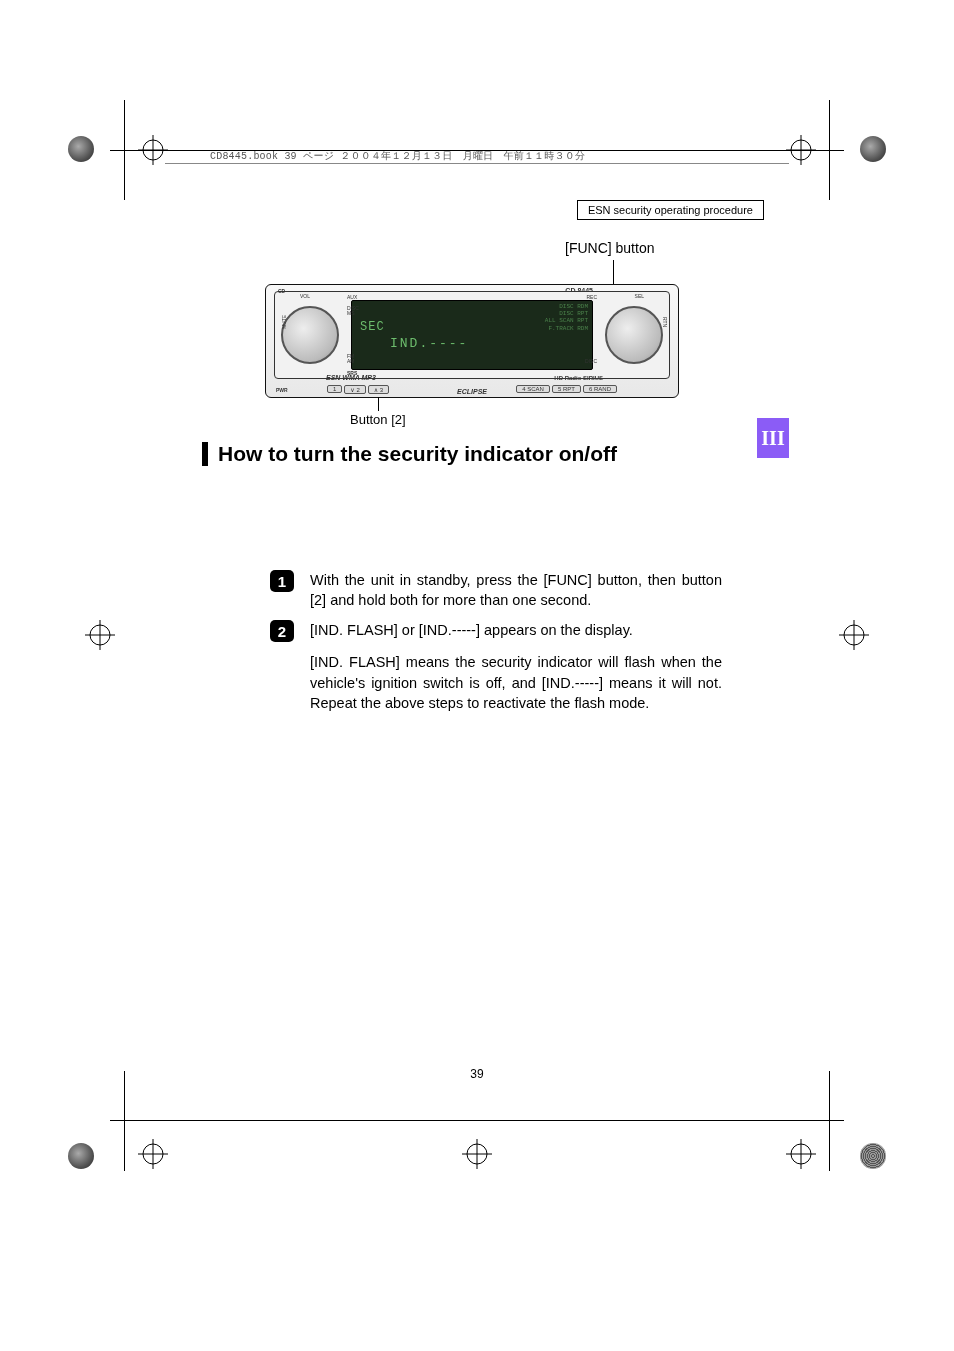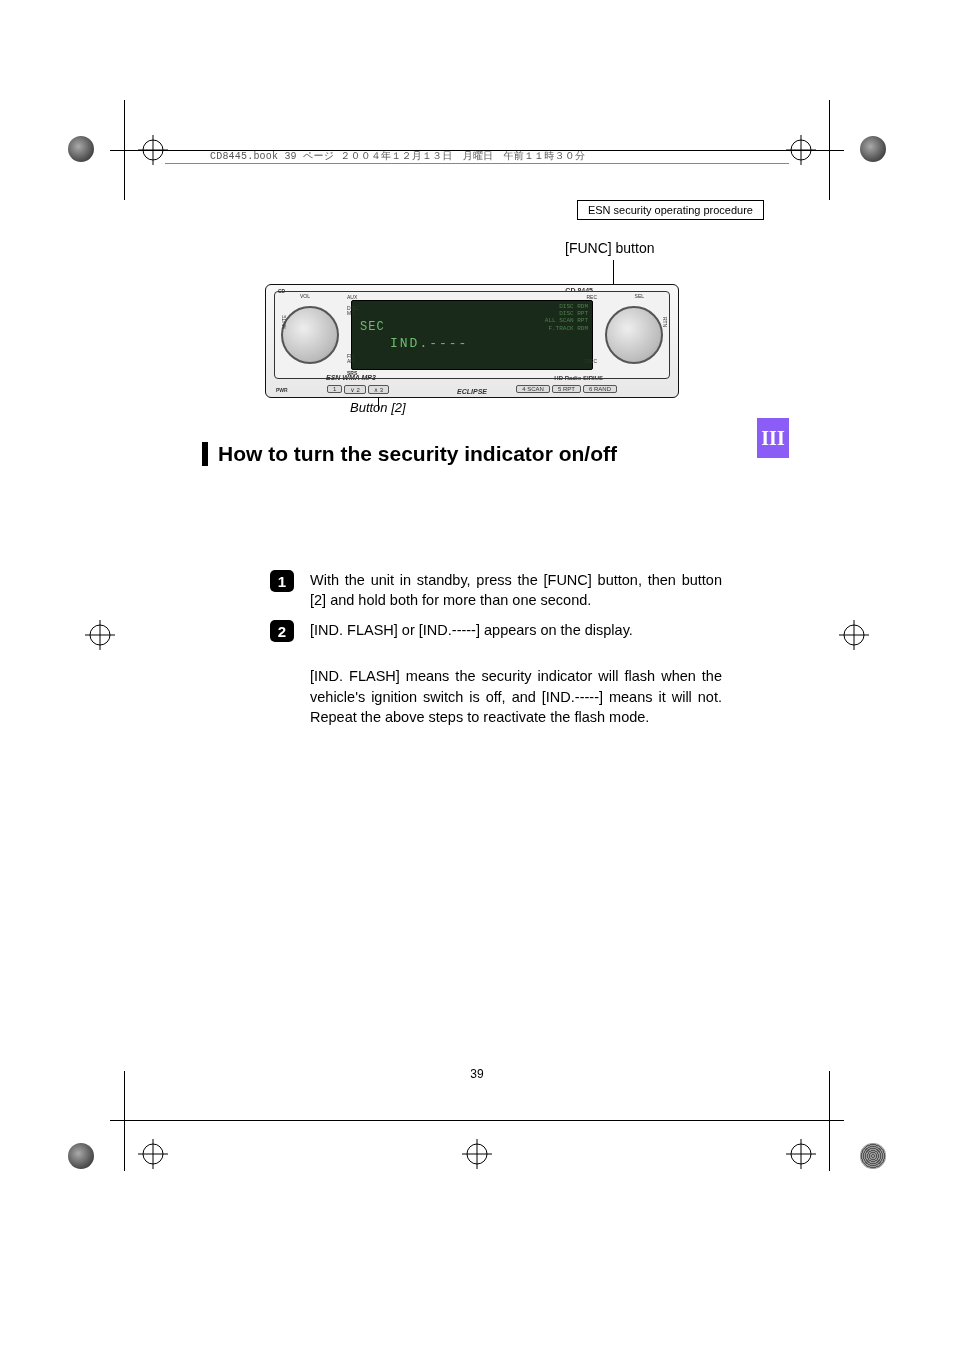--- a/index.html
+++ b/index.html
@@ -146,23 +146,22 @@
     position:absolute;
     left:328px;
     top:357px;
     width:1px;
     height:14px;
     background:#000;
   }
   .button2-label {
     position:absolute;
     left:300px;
-    top:360px;
+    top:372px;
     font-size:13px;
-    font-style:italic;
   }
   .sec-tab {
     position:absolute;
     right:115px;
     top:378px;
     width:32px;
     height:40px;
     background:#8b5cf6;
     color:#fff;
     font-family:"Times New Roman", serif;
@@ -226,21 +225,21 @@
     font-weight:normal;
     font-size:14.5px;
     line-height:1.4;
     text-align:justify;
   }
   .step-body {
     margin-left:38px;
     font-size:14.5px;
     line-height:1.4;
     text-align:justify;
-    margin-top:26px;
+    margin-top:12px;
   }
   .page-number {
     position:absolute;
     left:50%;
     transform:translateX(-50%);
     bottom:230px;
     font-size:12px;
   }
 </style>
 </head>

